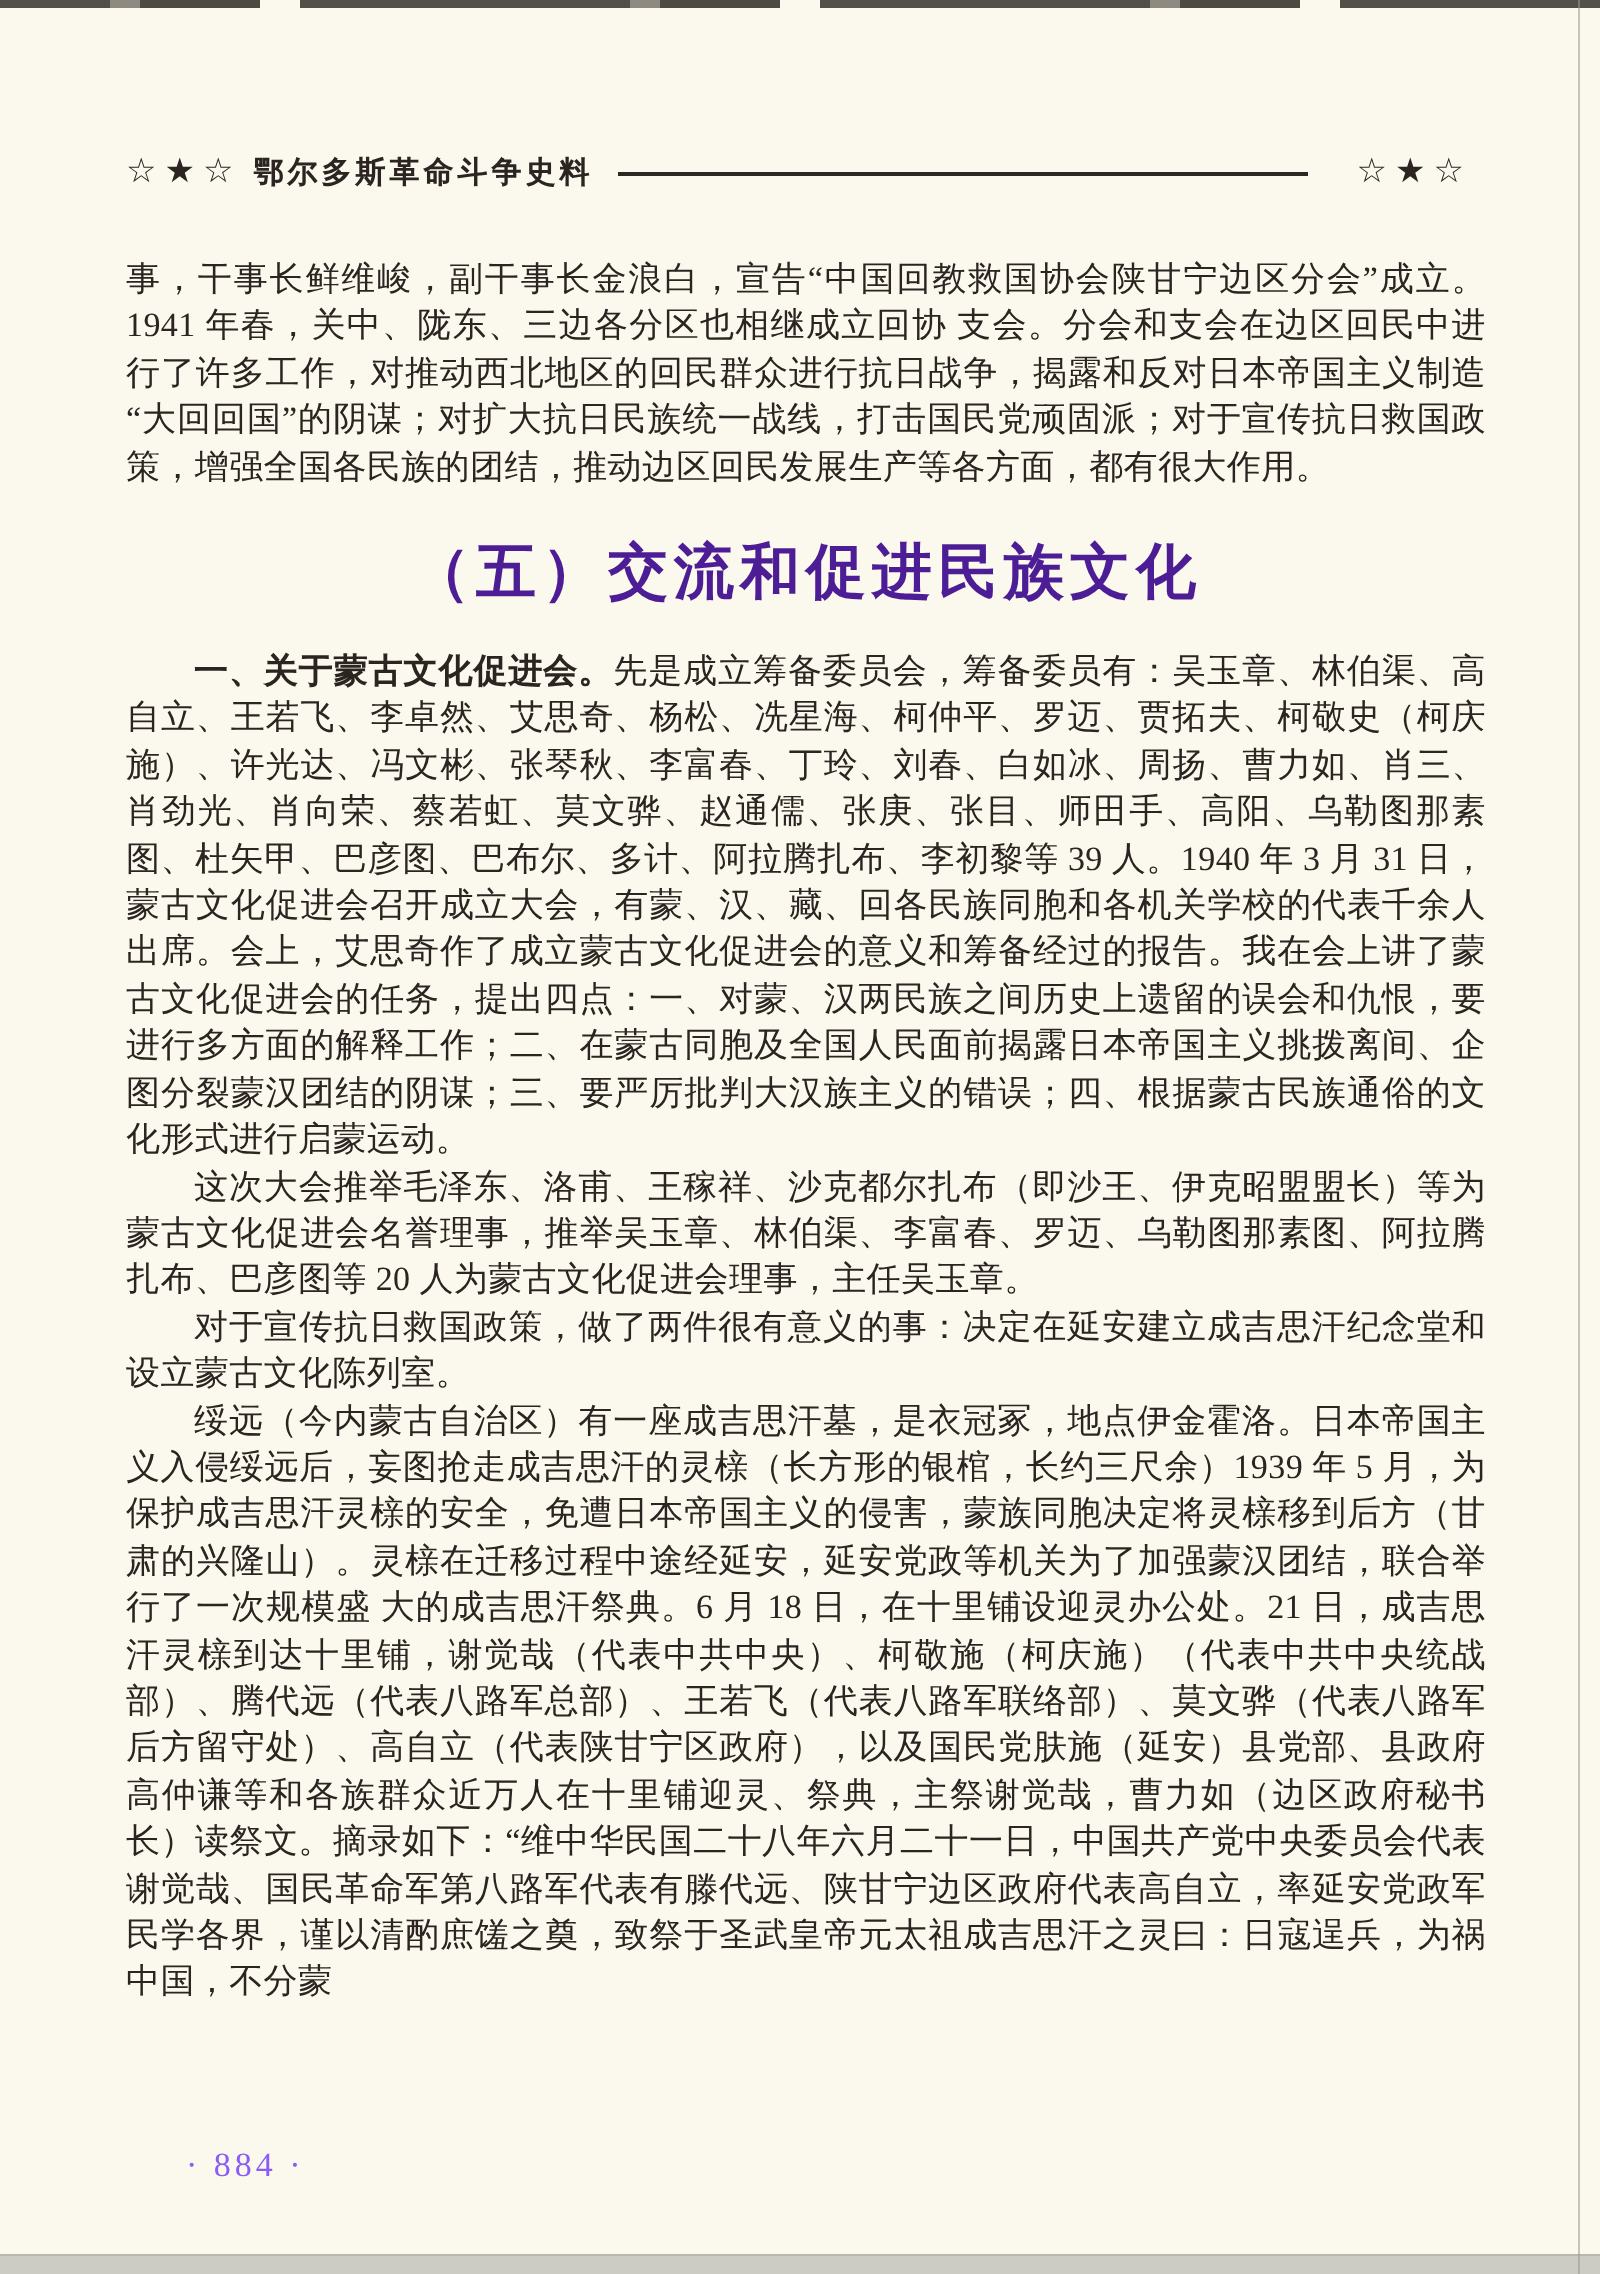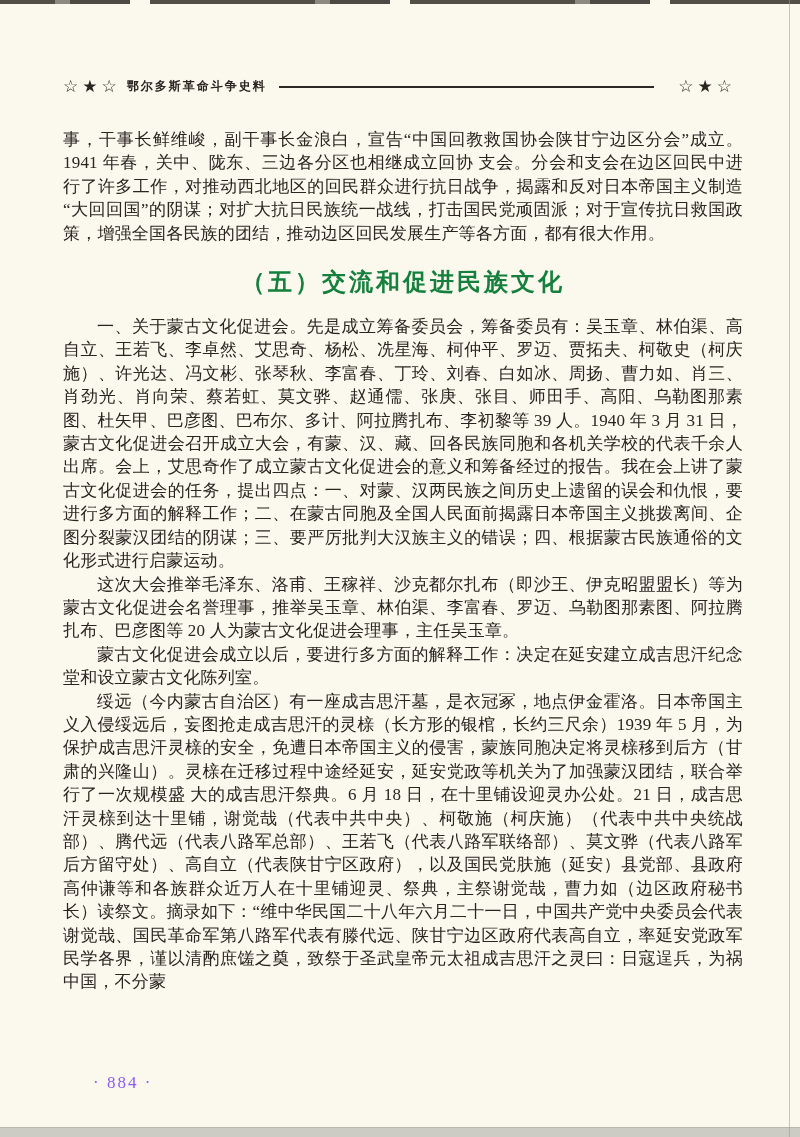--- a/index.html
+++ b/index.html
@@ -36,48 +36,48 @@
   .running-header{
     position:absolute;top:76px;left:63px;right:64px;
     display:flex;align-items:center;
     white-space:nowrap;
   }
   .hstars{
     font-size:17px;letter-spacing:4px;color:#2b2421;
     font-family:"DejaVu Sans","Liberation Sans",sans-serif;
   }
   .htitle{
-    font-weight:bold;font-size:12px;letter-spacing:2px;
+    font-weight:bold;font-size:15px;letter-spacing:2px;
     margin-left:6px;color:#2b2421;
   }
   .hrule{
     flex:1 1 auto;height:0;
     border-top:2.5px solid #2c2823;
     margin:2px 24px 0 12px;
   }
   
   .page-body{
     position:absolute;top:128px;left:63px;width:680px;
   }
   .para{
     margin:0;
     font-size:17px;line-height:23.4px;
     text-align:justify;
     text-justify:inter-ideograph;
     letter-spacing:.2px;
   }
   .para.indent{text-indent:2em;}
-  .para b{font-weight:normal;}
+  .para b{font-weight:bold;}
   .section-heading{
     margin:21px 0 17px 0;
     text-align:center;
-    font-size:24px;
+    font-size:30px;
     font-weight:600;
     letter-spacing:3px;
-    color:#15803d;
+    color:#4c1d95;
     font-style:normal;
   }
   
   .page-footer{
     position:absolute;left:93px;top:1073px;
   }
   .pageno{
     font-size:17px;letter-spacing:2px;color:#8b5cf6;
   }
 </style>
@@ -99,21 +99,21 @@
 
     <p class="para">事，干事长鲜维峻，副干事长金浪白，宣告“中国回教救国协会陕甘宁边区分会”成立。1941 年春，关中、陇东、三边各分区也相继成立回协 支会。分会和支会在边区回民中进行了许多工作，对推动西北地区的回民群众进行抗日战争，揭露和反对日本帝国主义制造“大回回国”的阴谋；对扩大抗日民族统一战线，打击国民党顽固派；对于宣传抗日救国政策，增强全国各民族的团结，推动边区回民发展生产等各方面，都有很大作用。</p>
 
     <h2 class="section-heading">（五）交流和促进民族文化</h2>
 
 
     <p class="para indent"><b>一、关于蒙古文化促进会。</b><span>先是成立筹备委员会，筹备委员有：吴玉章、林伯渠、高自立、王若飞、李卓然、艾思奇、杨松、冼星海、柯仲平、罗迈、贾拓夫、柯敬史（柯庆施）、许光达、冯文彬、张琴秋、李富春、丁玲、刘春、白如冰、周扬、曹力如、肖三、肖劲光、肖向荣、蔡若虹、莫文骅、赵通儒、张庚、张目、师田手、高阳、乌勒图那素图、杜矢甲、巴彦图、巴布尔、多计、阿拉腾扎布、李初黎等 39 人。1940 年 3 月 31 日，蒙古文化促进会召开成立大会，有蒙、汉、藏、回各民族同胞和各机关学校的代表千余人出席。会上，艾思奇作了成立蒙古文化促进会的意义和筹备经过的报告。我在会上讲了蒙古文化促进会的任务，提出四点：一、对蒙、汉两民族之间历史上遗留的误会和仇恨，要进行多方面的解释工作；二、在蒙古同胞及全国人民面前揭露日本帝国主义挑拨离间、企图分裂蒙汉团结的阴谋；三、要严厉批判大汉族主义的错误；四、根据蒙古民族通俗的文化形式进行启蒙运动。</span></p>
 
     <p class="para indent">这次大会推举毛泽东、洛甫、王稼祥、沙克都尔扎布（即沙王、伊克昭盟盟长）等为蒙古文化促进会名誉理事，推举吴玉章、林伯渠、李富春、罗迈、乌勒图那素图、阿拉腾扎布、巴彦图等 20 人为蒙古文化促进会理事，主任吴玉章。</p>
 
-    <p class="para indent">蒙古文化促进会成立以后，要进行多方面的解释工作：决定在延安建立成吉思汗纪念堂和设立蒙古文化陈列室。</p>
+    <p class="para indent">对于宣传抗日救国政策，做了两件很有意义的事：决定在延安建立成吉思汗纪念堂和设立蒙古文化陈列室。</p>
 
     <p class="para indent">绥远（今内蒙古自治区）有一座成吉思汗墓，是衣冠冢，地点伊金霍洛。日本帝国主义入侵绥远后，妄图抢走成吉思汗的灵榇（长方形的银棺，长约三尺余）1939 年 5 月，为保护成吉思汗灵榇的安全，免遭日本帝国主义的侵害，蒙族同胞决定将灵榇移到后方（甘肃的兴隆山）。灵榇在迁移过程中途经延安，延安党政等机关为了加强蒙汉团结，联合举行了一次规模盛 大的成吉思汗祭典。6 月 18 日，在十里铺设迎灵办公处。21 日，成吉思汗灵榇到达十里铺，谢觉哉（代表中共中央）、柯敬施（柯庆施）（代表中共中央统战部）、腾代远（代表八路军总部）、王若飞（代表八路军联络部）、莫文骅（代表八路军后方留守处）、高自立（代表陕甘宁区政府），以及国民党肤施（延安）县党部、县政府高仲谦等和各族群众近万人在十里铺迎灵、祭典，主祭谢觉哉，曹力如（边区政府秘书长）读祭文。摘录如下：“维中华民国二十八年六月二十一日，中国共产党中央委员会代表谢觉哉、国民革命军第八路军代表有滕代远、陕甘宁边区政府代表高自立，率延安党政军民学各界，谨以清酌庶馐之奠，致祭于圣武皇帝元太祖成吉思汗之灵曰：日寇逞兵，为祸中国，不分蒙</p>
 
   </main>
 
   <footer class="page-footer">
     <span class="pageno">· 884 ·</span>
   </footer>
 
   <div class="scan-edge-bottom"></div>

